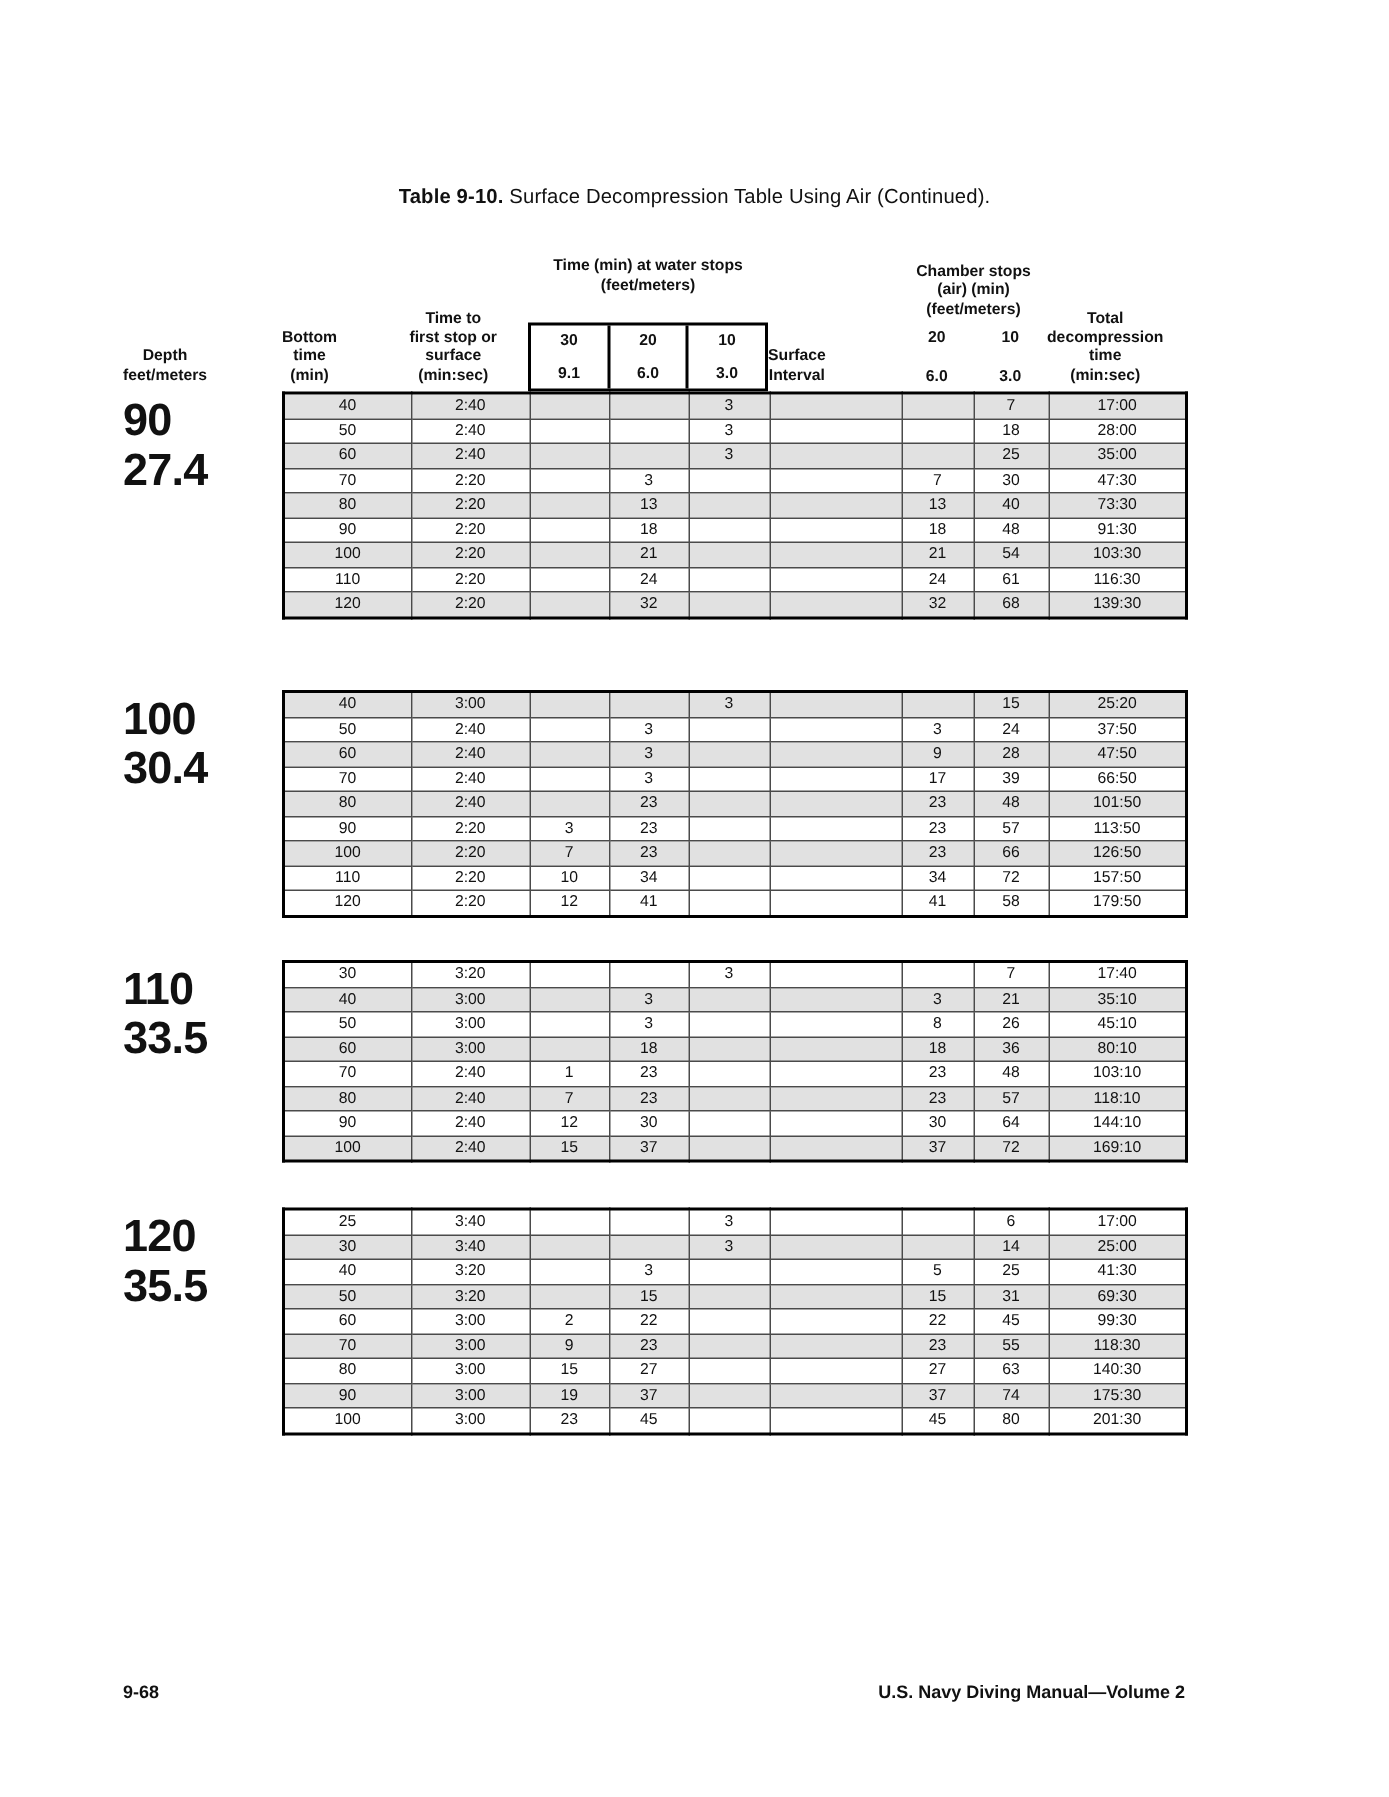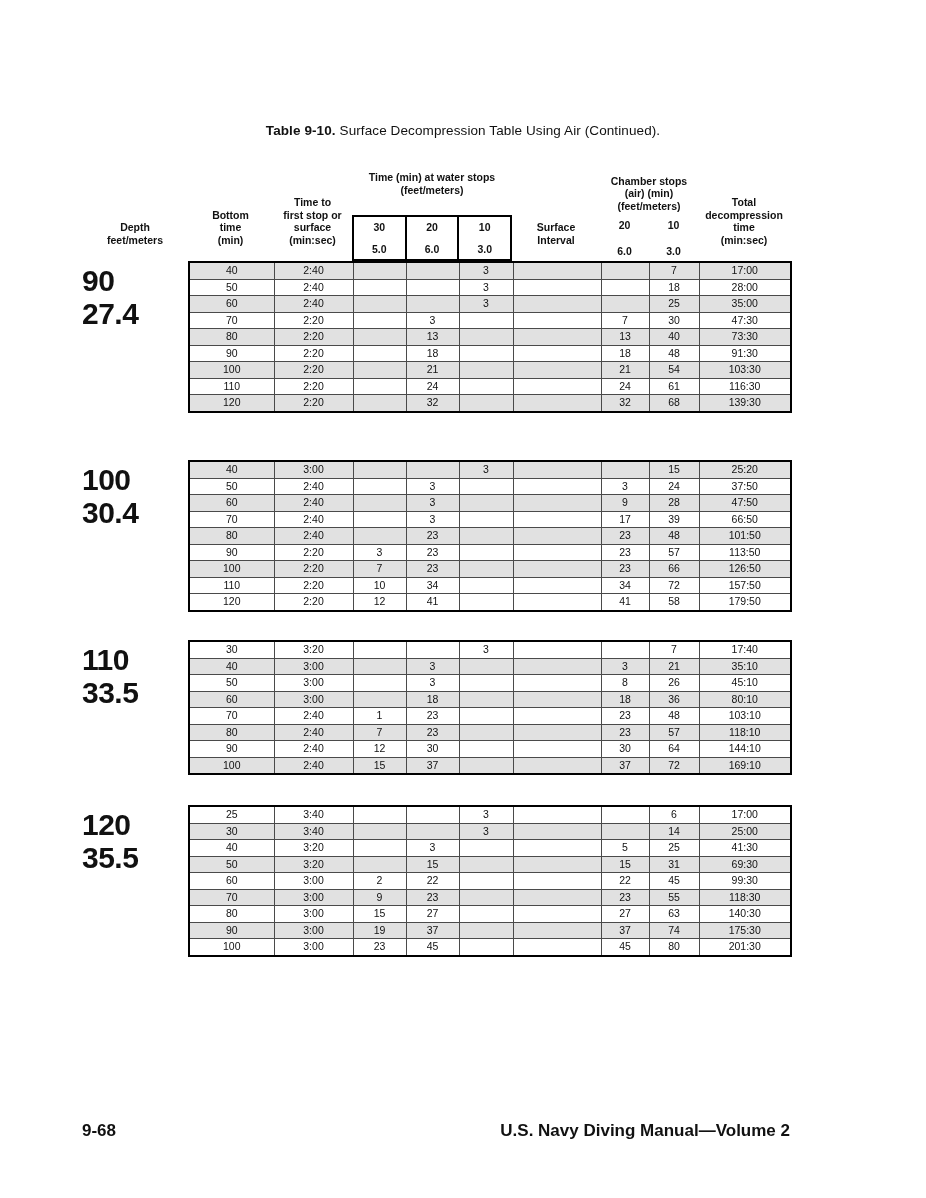--- a/index.html
+++ b/index.html
@@ -8,22 +8,22 @@
     font-family:"Liberation Sans","DejaVu Sans",sans-serif;color:#111;
     overflow:hidden;
   }
   
   .title{position:absolute;top:123px;left:0;width:926px;text-align:center;
     font-size:13.5px;letter-spacing:.1px;}
   .title .tlabel{font-weight:bold;}
   
   .thead{position:absolute;left:82px;top:158px;width:708px;height:103px;
     display:flex;align-items:flex-end;font-weight:bold;font-size:10.5px;line-height:12.5px;}
-  .hcol{display:flex;flex-direction:column;justify-content:flex-end;align-items:center;
-    text-align:center;padding-bottom:15px;box-sizing:border-box;}
+  .hcol{display:flex;flex-direction:column;justify-content:flex-end;align-items:flex-start;
+    text-align:center;padding-bottom:5px;box-sizing:border-box;}
   .hcol .htxt{white-space:pre-line;}
   .depth-col{width:106px;}
   .col-bt{width:85px;} .col-ts{width:79px;} .col-si{width:88px;} .col-tot{width:92px;}
   .water-group{width:160px;display:flex;flex-direction:column;justify-content:flex-end;align-items:center;box-sizing:border-box;gap:16px;}
   .group-title{text-align:center;white-space:pre-line;margin-bottom:3px;}
   .water-box{display:flex;width:160px;height:46px;border:2px solid #000;box-sizing:border-box;}
   .wcell{flex:1;display:flex;flex-direction:column;justify-content:space-between;
     align-items:center;padding:4px 0;box-sizing:border-box;border-right:2px solid #000;}
   .wcell:last-child{border-right:none;}
   .chamber-group{width:98px;display:flex;flex-direction:column;justify-content:flex-start;align-items:center;box-sizing:border-box;}
@@ -35,21 +35,21 @@
   .depth-label{width:106px;padding-top:3px;box-sizing:border-box;
     font-weight:bold;font-size:30px;line-height:33px;letter-spacing:-0.5px;}
   .depth-label div{white-space:nowrap;}
   table.deco{border-collapse:collapse;table-layout:fixed;width:602px;
     border:2px solid #000;background:#fff;}
   table.deco td{border:1px solid #4a4a4a;height:15.5px;line-height:15.5px;
     font-size:10.5px;text-align:center;padding:0;overflow:hidden;}
   tr.shaded td{background:#e1e1e1;}
   
   .footer{position:absolute;left:82px;top:1121px;width:708px;display:flex;
-    justify-content:space-between;font-size:17px;font-weight:bold;}
+    justify-content:space-between;font-size:12px;font-weight:bold;}
 </style>
 </head>
 <body>
 
 <div class="sheet">
 
   <div class="title">
     <span class="tlabel">Table 9-10.</span>
     <span> </span>
     <span>Surface Decompression Table Using Air (Continued).</span>
@@ -70,21 +70,21 @@
 first stop or
 surface
 (min:sec)</div>
     </div>
     <div class="water-group">
       <div class="group-title">Time (min) at water stops
 (feet/meters)</div>
       <div class="water-box">
         <div class="wcell">
           <span>30</span>
-          <span>5.0</span>
+          <span>9.1</span>
         </div>
         <div class="wcell">
           <span>20</span>
           <span>6.0</span>
         </div>
         <div class="wcell">
           <span>10</span>
           <span>3.0</span>
         </div>
       </div>

